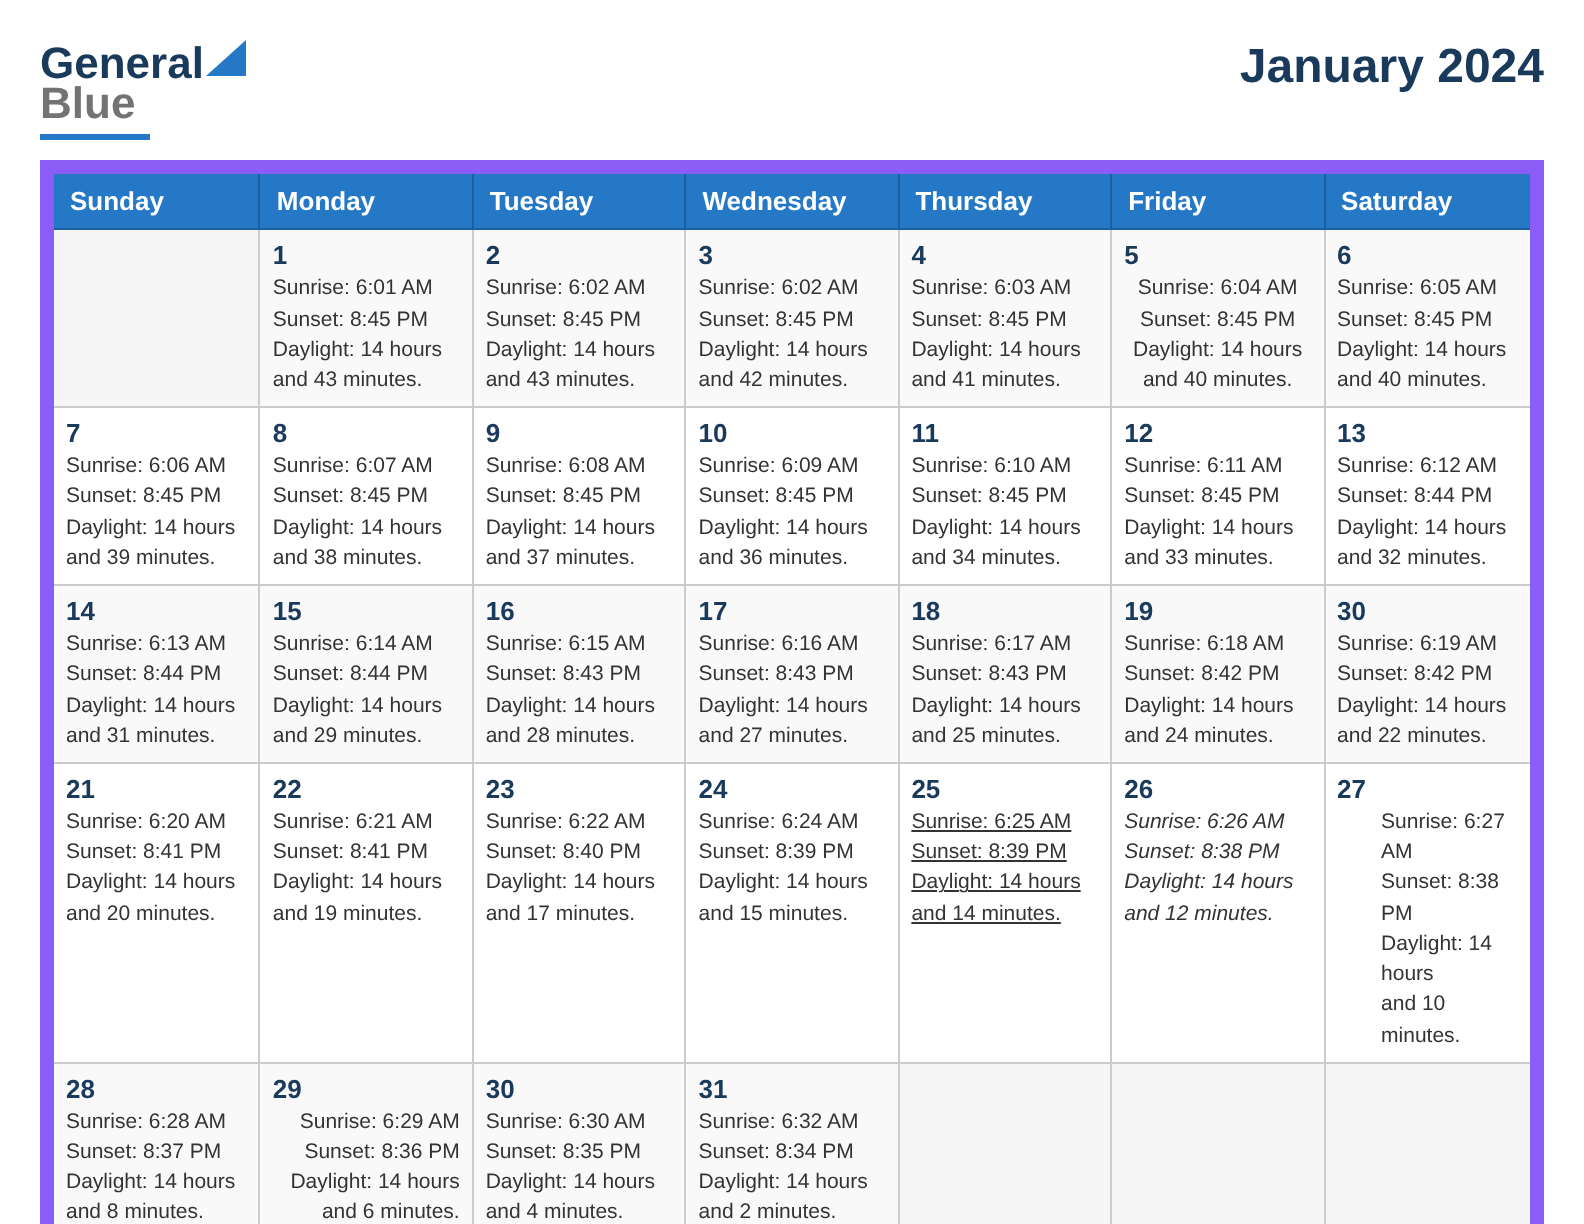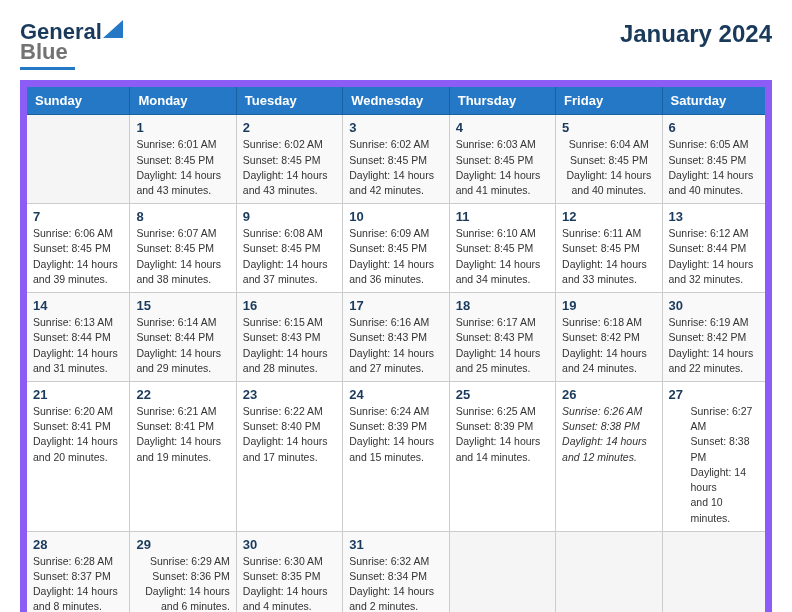--- a/index.html
+++ b/index.html
@@ -293,21 +293,21 @@
         </td>
         <td>
           <span class="day-number">24</span>
           <div class="day-info" style="white-space: pre-line;">Sunrise: 6:24 AM
 Sunset: 8:39 PM
 Daylight: 14 hours
 and 15 minutes.</div>
         </td>
         <td>
           <span class="day-number">25</span>
-          <div class="day-info" style="white-space: pre-line;">Sunrise: 6:25 AM
+          <div class="day-info" style="white-space: pre-line; text-decoration: underline;">Sunrise: 6:25 AM
 Sunset: 8:39 PM
 Daylight: 14 hours
 and 14 minutes.</div>
         </td>
         <td>
           <span class="day-number">26</span>
           <div class="day-info" style="white-space: pre-line; font-style: italic;">Sunrise: 6:26 AM
 Sunset: 8:38 PM
 Daylight: 14 hours
 and 12 minutes.</div>

